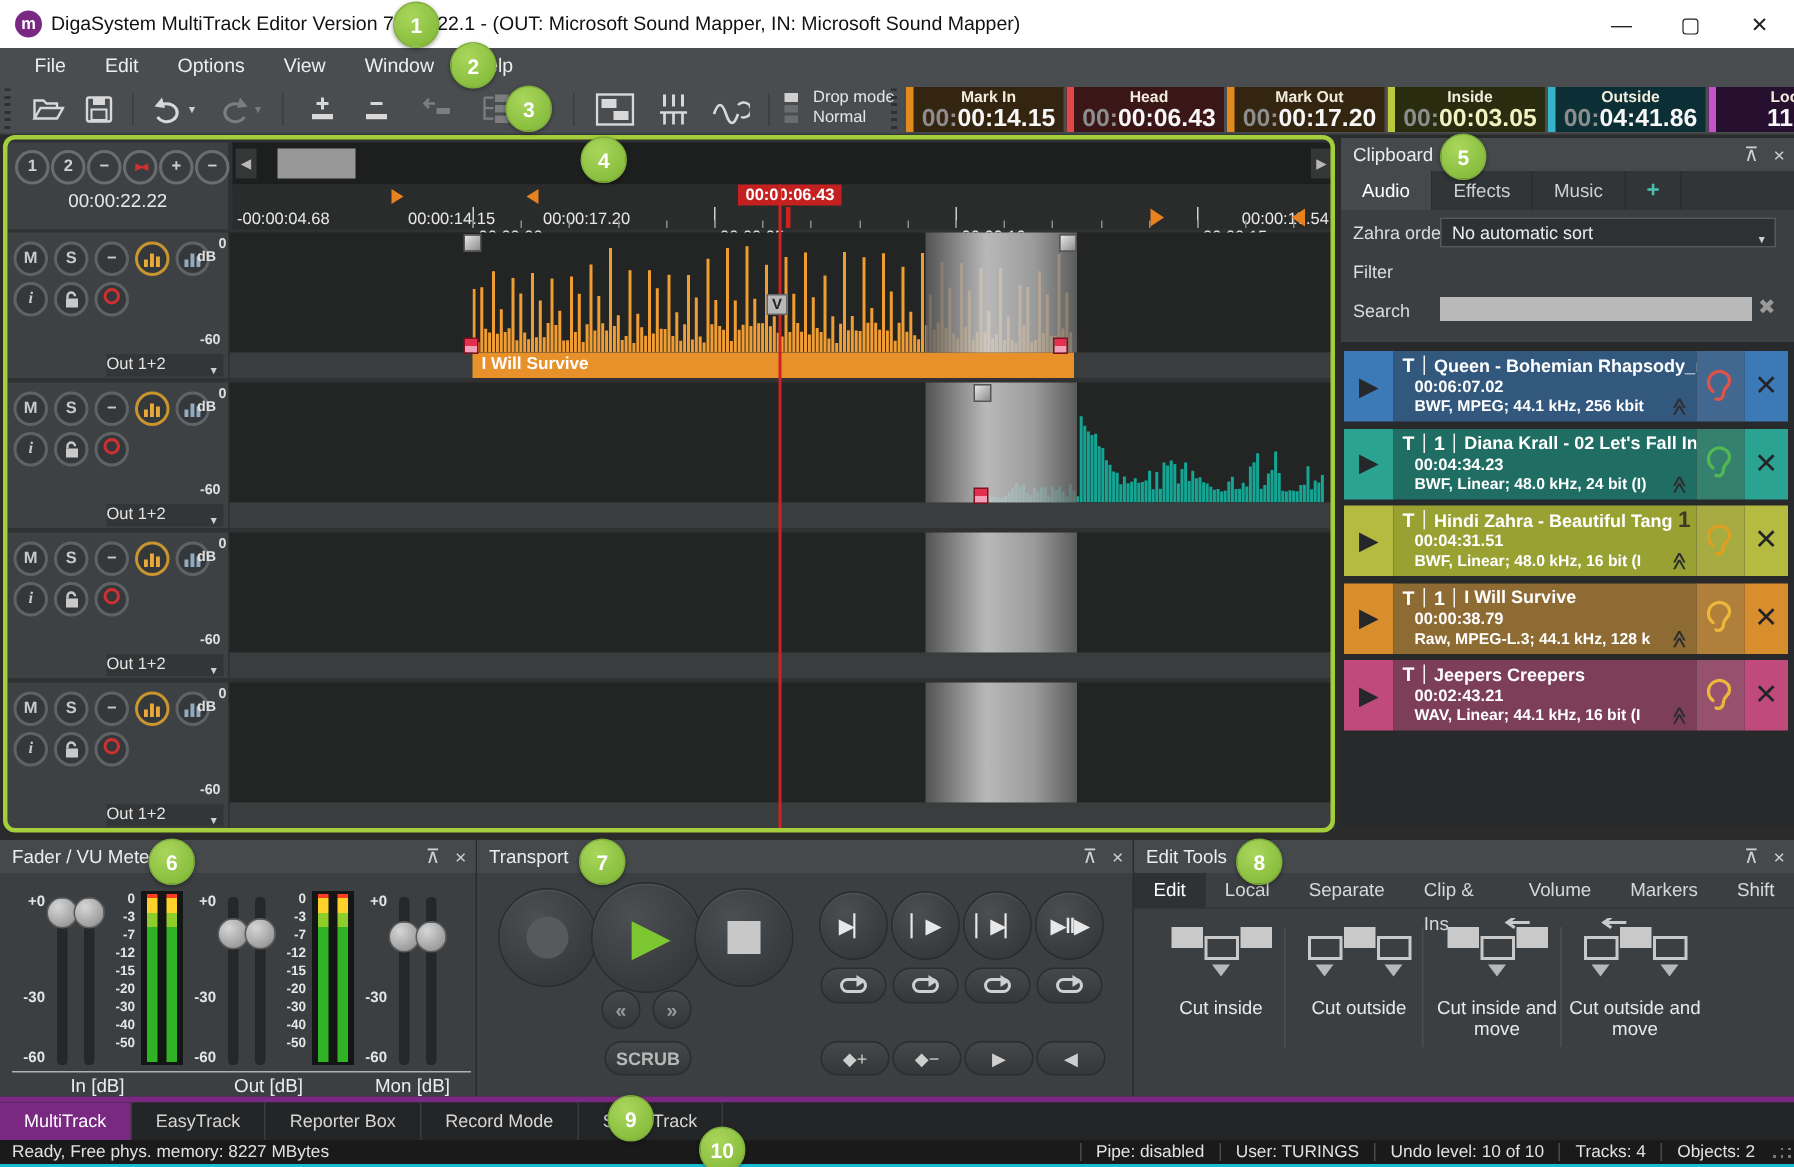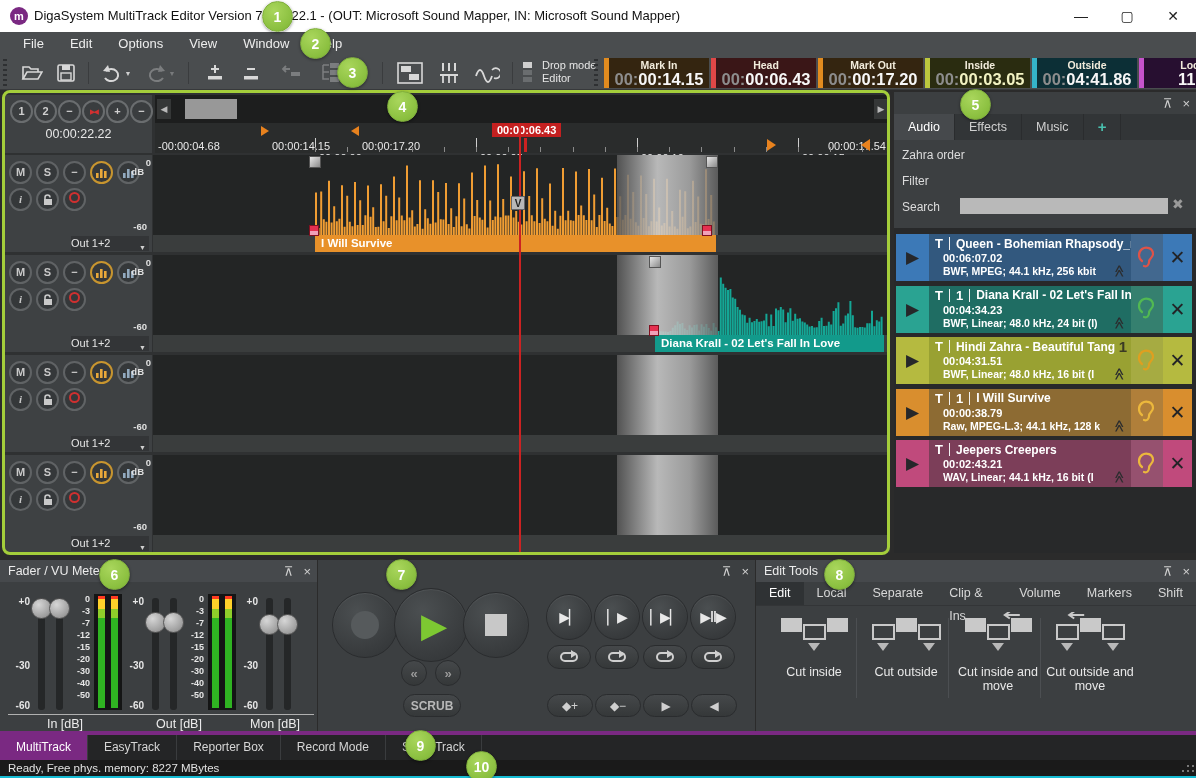--- a/index.html
+++ b/index.html
@@ -251,21 +251,21 @@
   </div>
   <div class="ab tsep" style="left:512px;"></div>
   <div class="ab" id="dropmode" style="left:522px;">
     <svg width="14" height="24" viewBox="0 0 14 24">
         <rect x="1" y="2" width="9" height="6" fill="#cfcfcf"></rect>
         <rect x="1" y="10" width="9" height="5" fill="#6a6d6f"></rect>
         <rect x="1" y="17" width="9" height="5" fill="#6a6d6f"></rect>
       </svg>
     <div class="dm-lines">
         <div>Drop mode</div>
-        <div>Editor</div>
+        <div>Normal</div>
       </div>
   </div>
   <div class="ab grip" style="left:594px;"></div>
   <div class="ab" id="chips">
       <div class="ab chip" style="left: 604px; background: rgb(52, 37, 16); width: 105px;">
         <div class="bar" style="background: rgb(225, 139, 31);"></div>
         <div class="lbl">Mark In</div>
         <div class="val" style="color: rgb(247, 247, 247);"><span class="dim">00:</span><span>00:14.15</span></div>
       </div>
       <div class="ab chip" style="left: 711px; background: rgb(58, 22, 23); width: 105px;">
@@ -421,21 +421,20 @@
             <div class="db" style="left: 124px; top: 66px;">-60</div>
             <div class="outsel">Out 1+2<span class="ddarrow">▼</span></div>
           </div>
           <div class="twave">
             <svg width="229" height="77" style="position: absolute; left: 502px; top: 3px;">
               <path d="M1.0 77 V67.2 M3.4 77 V69.7 M5.8 77 V73.2 M8.2 77 V73.4 M10.6 77 V73.6 M13.0 77 V73.9 M15.4 77 V72.9 M17.8 77 V69.7 M20.2 77 V67.3 M22.6 77 V63.6 M25.0 77 V66.1 M27.4 77 V64.9 M29.8 77 V70.5 M32.2 77 V72.0 M34.6 77 V67.3 M37.0 77 V69.6 M39.4 77 V67.1 M41.8 77 V66.6 M44.2 77 V72.5 M46.6 77 V66.2 M49.0 77 V68.8 M51.4 77 V66.1 M53.8 77 V69.9 M56.2 77 V72.8 M58.6 77 V65.0 M61.0 77 V69.2 M63.4 77 V72.9 M65.8 77 V19.5 M68.2 77 V25.8 M70.6 77 V29.7 M73.0 77 V32.0 M75.4 77 V31.1 M77.8 77 V39.5 M80.2 77 V40.7 M82.6 77 V48.9 M85.0 77 V51.8 M87.4 77 V56.4 M89.8 77 V57.2 M92.2 77 V64.8 M94.6 77 V59.7 M97.0 77 V64.2 M99.4 77 V63.1 M101.8 77 V60.9 M104.2 77 V63.8 M106.6 77 V63.3 M109.0 77 V62.4 M111.4 77 V55.8 M113.8 77 V68.2 M116.2 77 V56.6 M118.6 77 V67.9 M121.0 77 V50.4 M123.4 77 V52.3 M125.8 77 V49.0 M128.2 77 V51.4 M130.6 77 V64.3 M133.0 77 V54.6 M135.4 77 V50.3 M137.8 77 V62.7 M140.2 77 V55.8 M142.6 77 V60.8 M145.0 77 V60.2 M147.4 77 V63.5 M149.8 77 V64.4 M152.2 77 V66.5 M154.6 77 V68.5 M157.0 77 V68.0 M159.4 77 V69.6 M161.8 77 V69.2 M164.2 77 V63.0 M166.6 77 V59.8 M169.0 77 V68.0 M171.4 77 V67.8 M173.8 77 V63.8 M176.2 77 V66.4 M178.6 77 V53.0 M181.0 77 V50.2 M183.4 77 V44.2 M185.8 77 V67.8 M188.2 77 V65.4 M190.6 77 V57.6 M193.0 77 V55.4 M195.4 77 V43.0 M197.8 77 V57.3 M200.2 77 V69.2 M202.6 77 V69.7 M205.0 77 V68.9 M207.4 77 V69.1 M209.8 77 V69.5 M212.2 77 V65.3 M214.6 77 V65.2 M217.0 77 V52.8 M219.4 77 V68.2 M221.8 77 V62.3 M224.2 77 V63.6 M226.6 77 V58.7 " stroke="#14a695" stroke-width="2"></path>
             </svg>
           </div>
           <div class="tname">Track 2</div>
           <div class="tstrip"></div>
-          <div class="cliplabel" style="left: 650px; width: 229px; background: rgb(18, 154, 139);">Diana Krall - 02 Let's Fall In Love</div>
           <div class="handle-g" style="left: 644px; top: 1px;"></div>
           <div class="handle-r" style="left: 644px; top: 70px;"></div>
           <div class="band"></div>
         </div>
         <div class="ab trackrow" style="top: 263px;">
           <div class="tctrl">
             <div class="cbtn" style="left: 4px; top: 6px;">M</div>
             <div class="cbtn" style="left: 31px; top: 6px;">S</div>
             <div class="cbtn" style="left: 58px; top: 6px;">−</div>
             <div class="cbtn" style="left: 85px; top: 6px; border-color: rgb(200, 149, 47);"><svg width="13" height="12" viewBox="0 0 13 12" style="margin-top:4px">
@@ -499,31 +498,33 @@
           <div class="tstrip"></div>
           <div class="band"></div>
         </div>
       </div>
   </div>
   <div class="ab" id="playhead"></div>
   <div class="ab" id="vbadge">V</div>
   <div class="ab" id="mt-border"></div>
 
   <div class="ab" id="clipboard">
+    <div class="paneltitle">Clipboard</div>
     <div class="pt-icons">
         <span>⊼</span>
         <span>×</span>
       </div>
     <div id="cb-tabs">
         <div class="cb-tab active">Audio</div>
         <div class="cb-tab">Effects</div>
         <div class="cb-tab">Music</div>
         <div class="cb-tab plus">+</div>
       </div>
     <div class="cb-row-label" style="top:56px;">Zahra order</div>
+    <div class="cb-drop" style="top:53px;"><span>No automatic sort</span><span class="ddarrow">▼</span></div>
     <div class="cb-row-label" style="top:82px;">Filter</div>
     <div class="cb-row-label" style="top:108px;">Search</div>
     <div id="cb-search" style="top:106px;"></div>
     <div id="cb-search-x" style="top:104px;">✖</div>
     <div id="cb-list">
         <div class="cbi" style="top: 6px;">
           <div class="play" style="background: rgb(60, 121, 183);">▶</div>
           <div class="body" style="background: rgb(50, 88, 126);">
             <div class="l1">
               <div class="tbadge">T</div>
@@ -682,20 +683,21 @@
         <div class="fslot" style="left: 266px; top: 38px;"></div>
         <div class="fknob" style="left: 259px; top: 54px;"></div>
         <div class="fslot" style="left: 284px; top: 38px;"></div>
         <div class="fknob" style="left: 277px; top: 54px;"></div>
         <div class="fline" style="left: 236px; top: 154px; width: 78px;"></div>
         <div class="flabel" style="left: 236px; top: 157px; width: 78px;">Mon [dB]</div>
       </div>
   </div>
 
   <div class="ab panel" id="transport-panel" style="left:318px;width:437px;">
+    <div class="paneltitle">Transport</div>
     <div class="pt-icons">
         <span>⊼</span>
         <span>×</span>
       </div>
     <div class="bigbtn" style="left:14px;top:32px;width:66px;height:66px;">
       <div class="g">
           <div style="width:28px;height:28px;border-radius:50%;background:#565a5c;"></div>
         </div>
       </div>
     <div class="bigbtn" style="left:76px;top:28px;width:74px;height:74px;">
@@ -794,20 +796,27 @@
   <div class="ab" id="purpline"></div>
   <div class="ab" id="dtabs">
       <div class="dtab active">MultiTrack</div>
       <div class="dtab">EasyTrack</div>
       <div class="dtab">Reporter Box</div>
       <div class="dtab">Record Mode</div>
       <div class="dtab">SingleTrack</div>
     </div>
   <div class="ab" id="statusbar">
     <div id="status-left">Ready, Free phys. memory: 8227 MBytes</div>
+    <div id="status-right" style="display:flex;">
+        <div class="stitem">Pipe: disabled</div>
+        <div class="stitem">User: TURINGS</div>
+        <div class="stitem">Undo level: 10 of 10</div>
+        <div class="stitem">Tracks: 4</div>
+        <div class="stitem">Objects: 2</div>
+      </div>
     <div id="sgrip"></div>
   </div>
   <div class="ab" id="cyanline"></div>
 
   <div id="annos">
       <div class="anno" style="left: 262px; top: 1px;">1</div>
       <div class="anno" style="left: 300px; top: 28px;">2</div>
       <div class="anno" style="left: 337px; top: 57px;">3</div>
       <div class="anno" style="left: 387px; top: 91px;">4</div>
       <div class="anno" style="left: 960px; top: 89px;">5</div>

